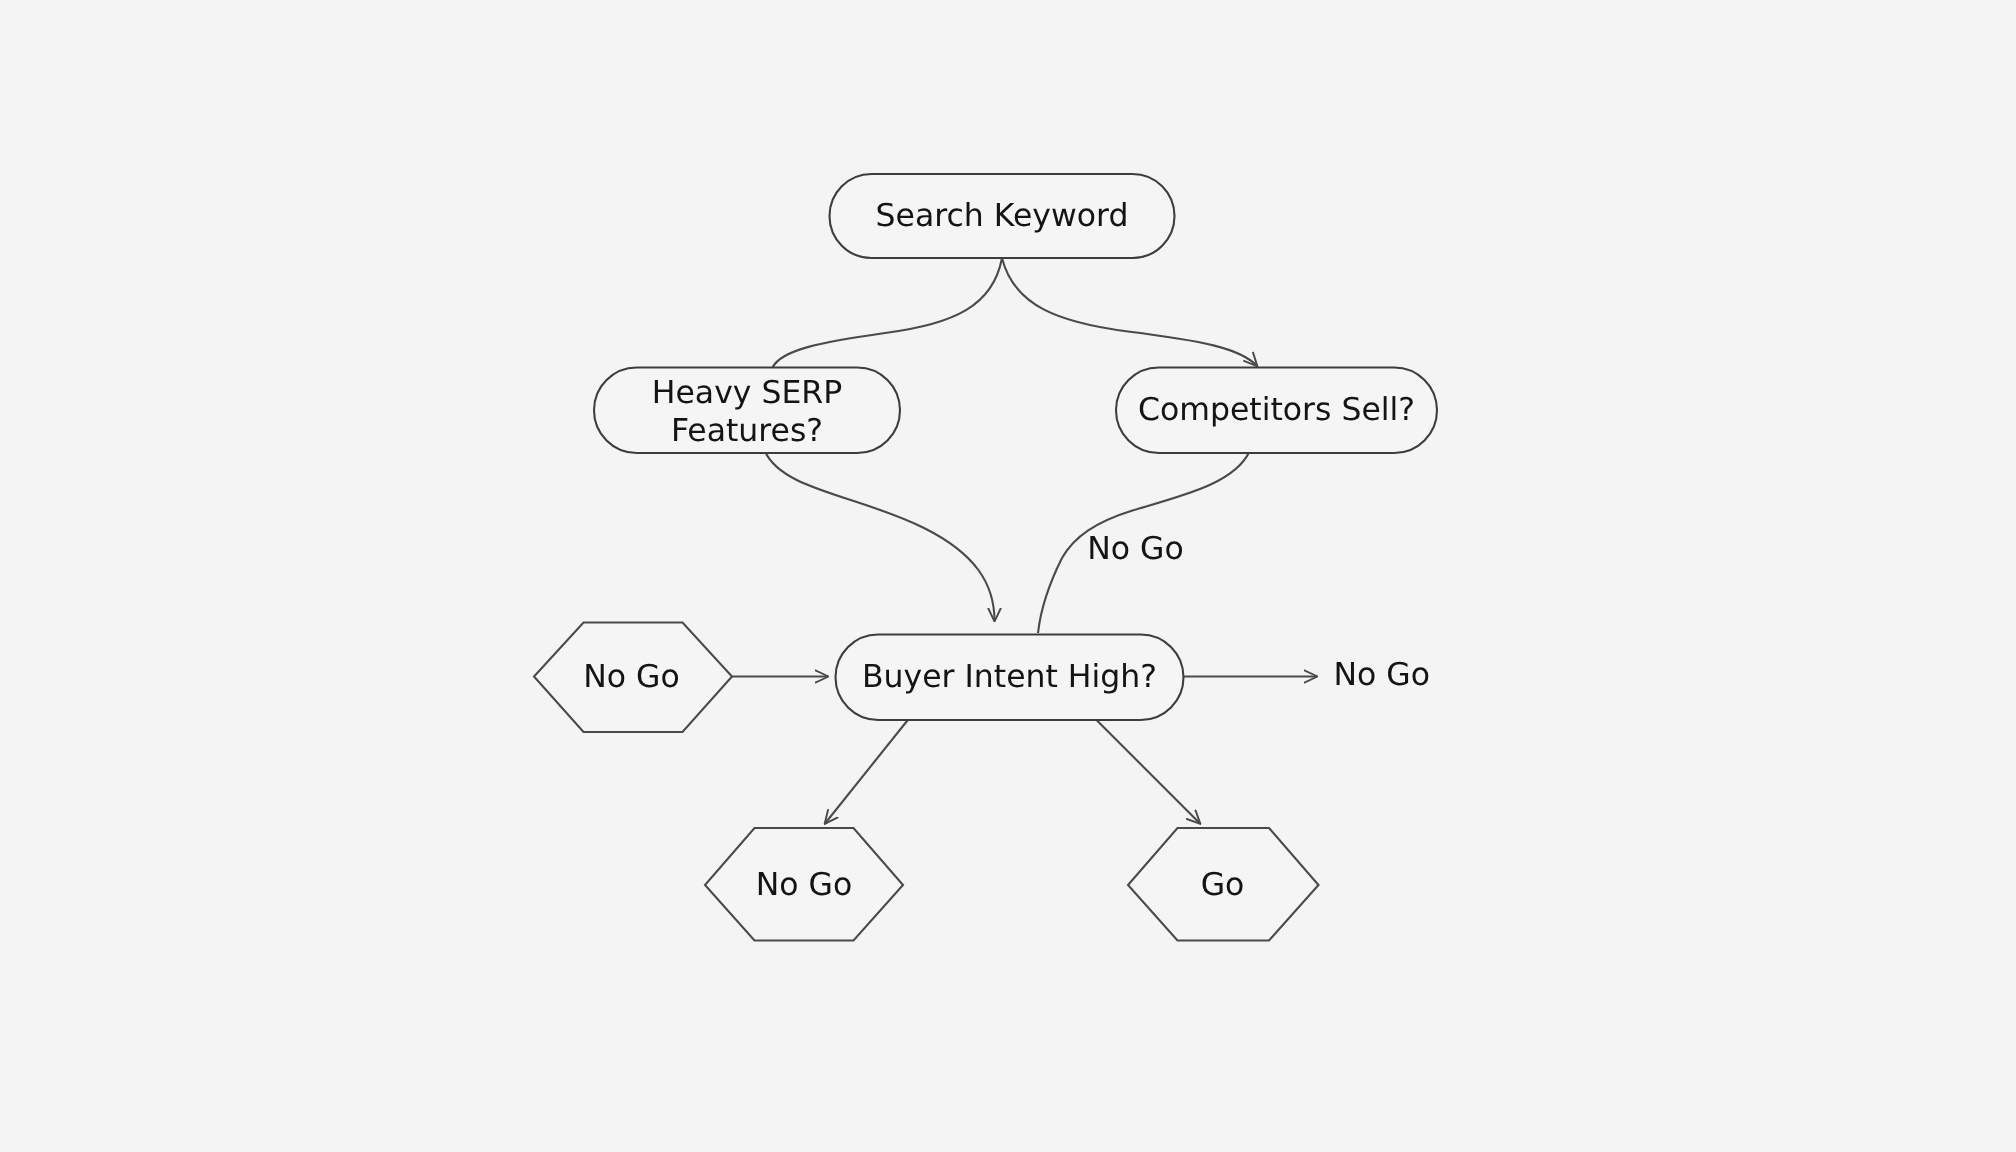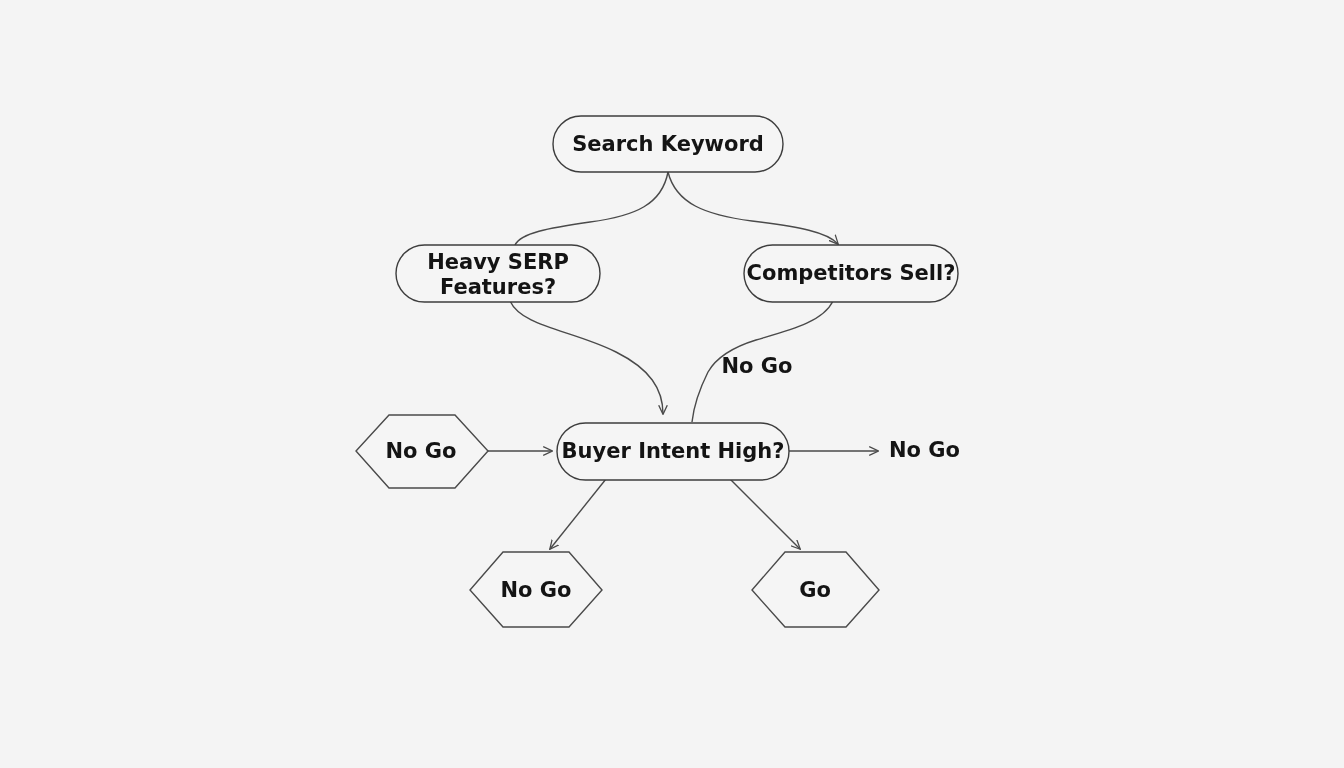--- a/index.html
+++ b/index.html
@@ -12,21 +12,20 @@
     width: 1344px;
     height: 768px;
     overflow: hidden;
     font-family: "DejaVu Sans", "Liberation Sans", sans-serif;
   }
   #diagram-canvas {
     position: relative;
     width: 1344px;
     height: 768px;
     background: #f4f4f4;
-    font-weight: bold;
   }
   #flow-svg {
     position: absolute;
     top: 0;
     left: 0;
     width: 1344px;
     height: 768px;
     display: block;
   }
   .node-shape {

